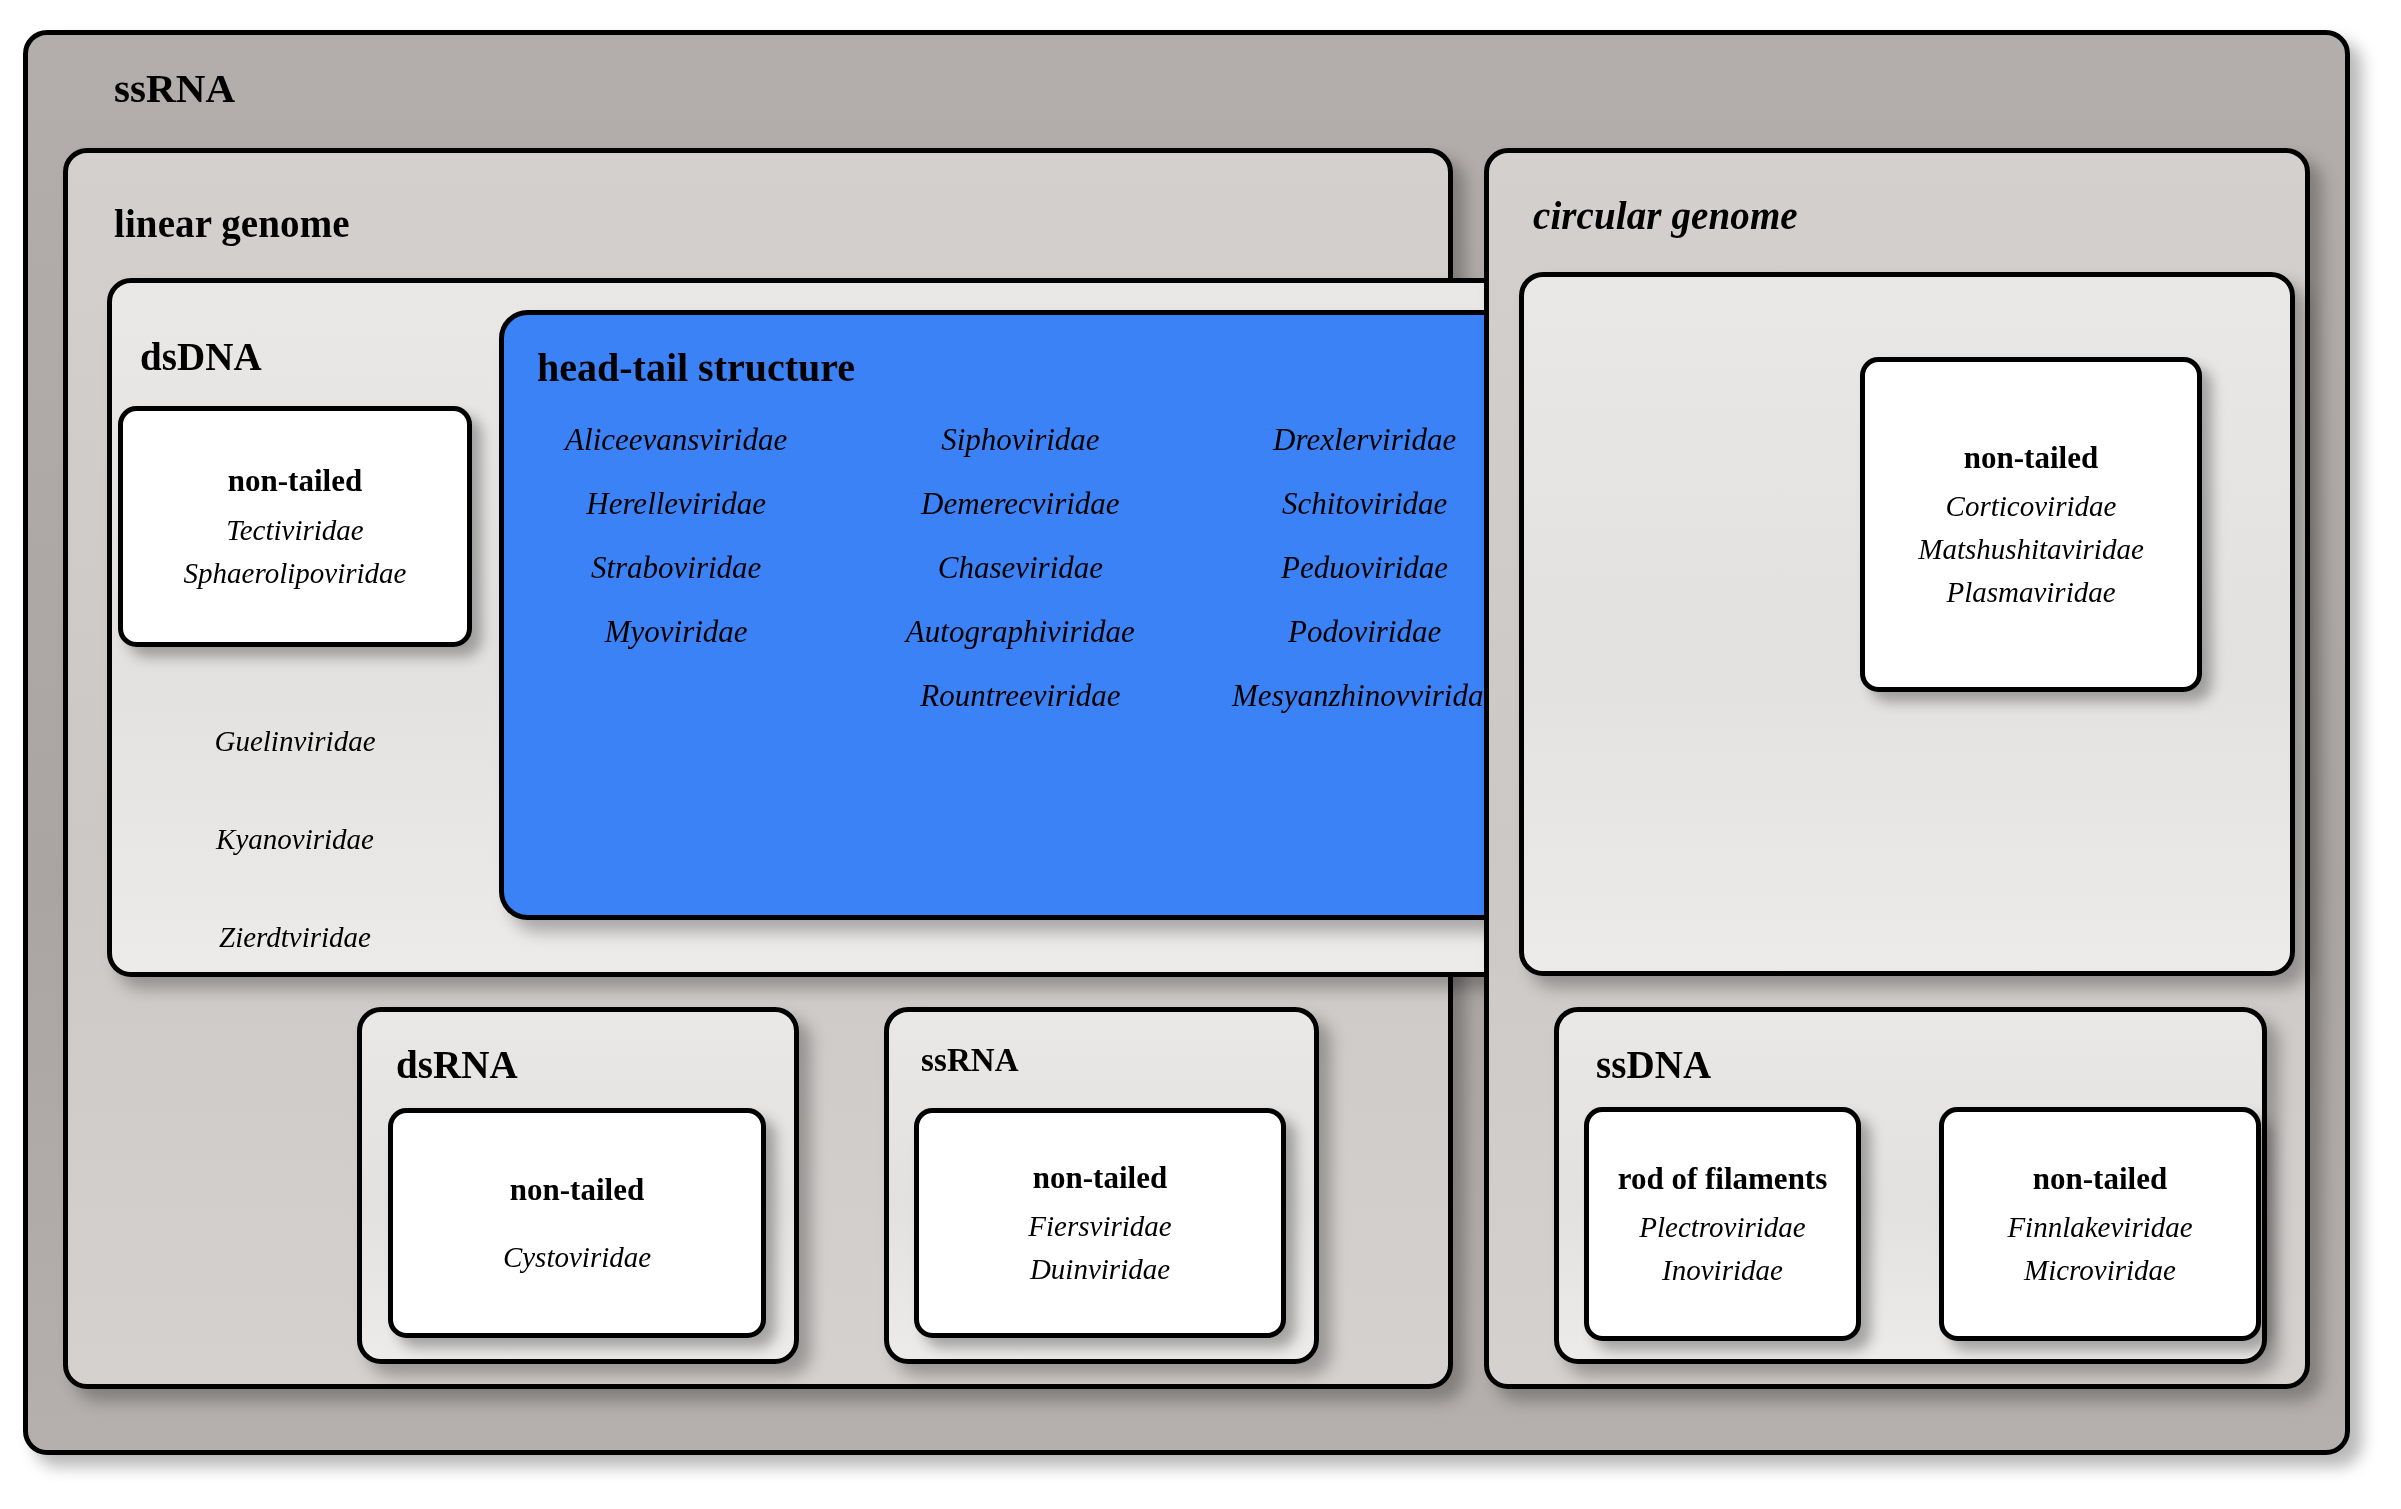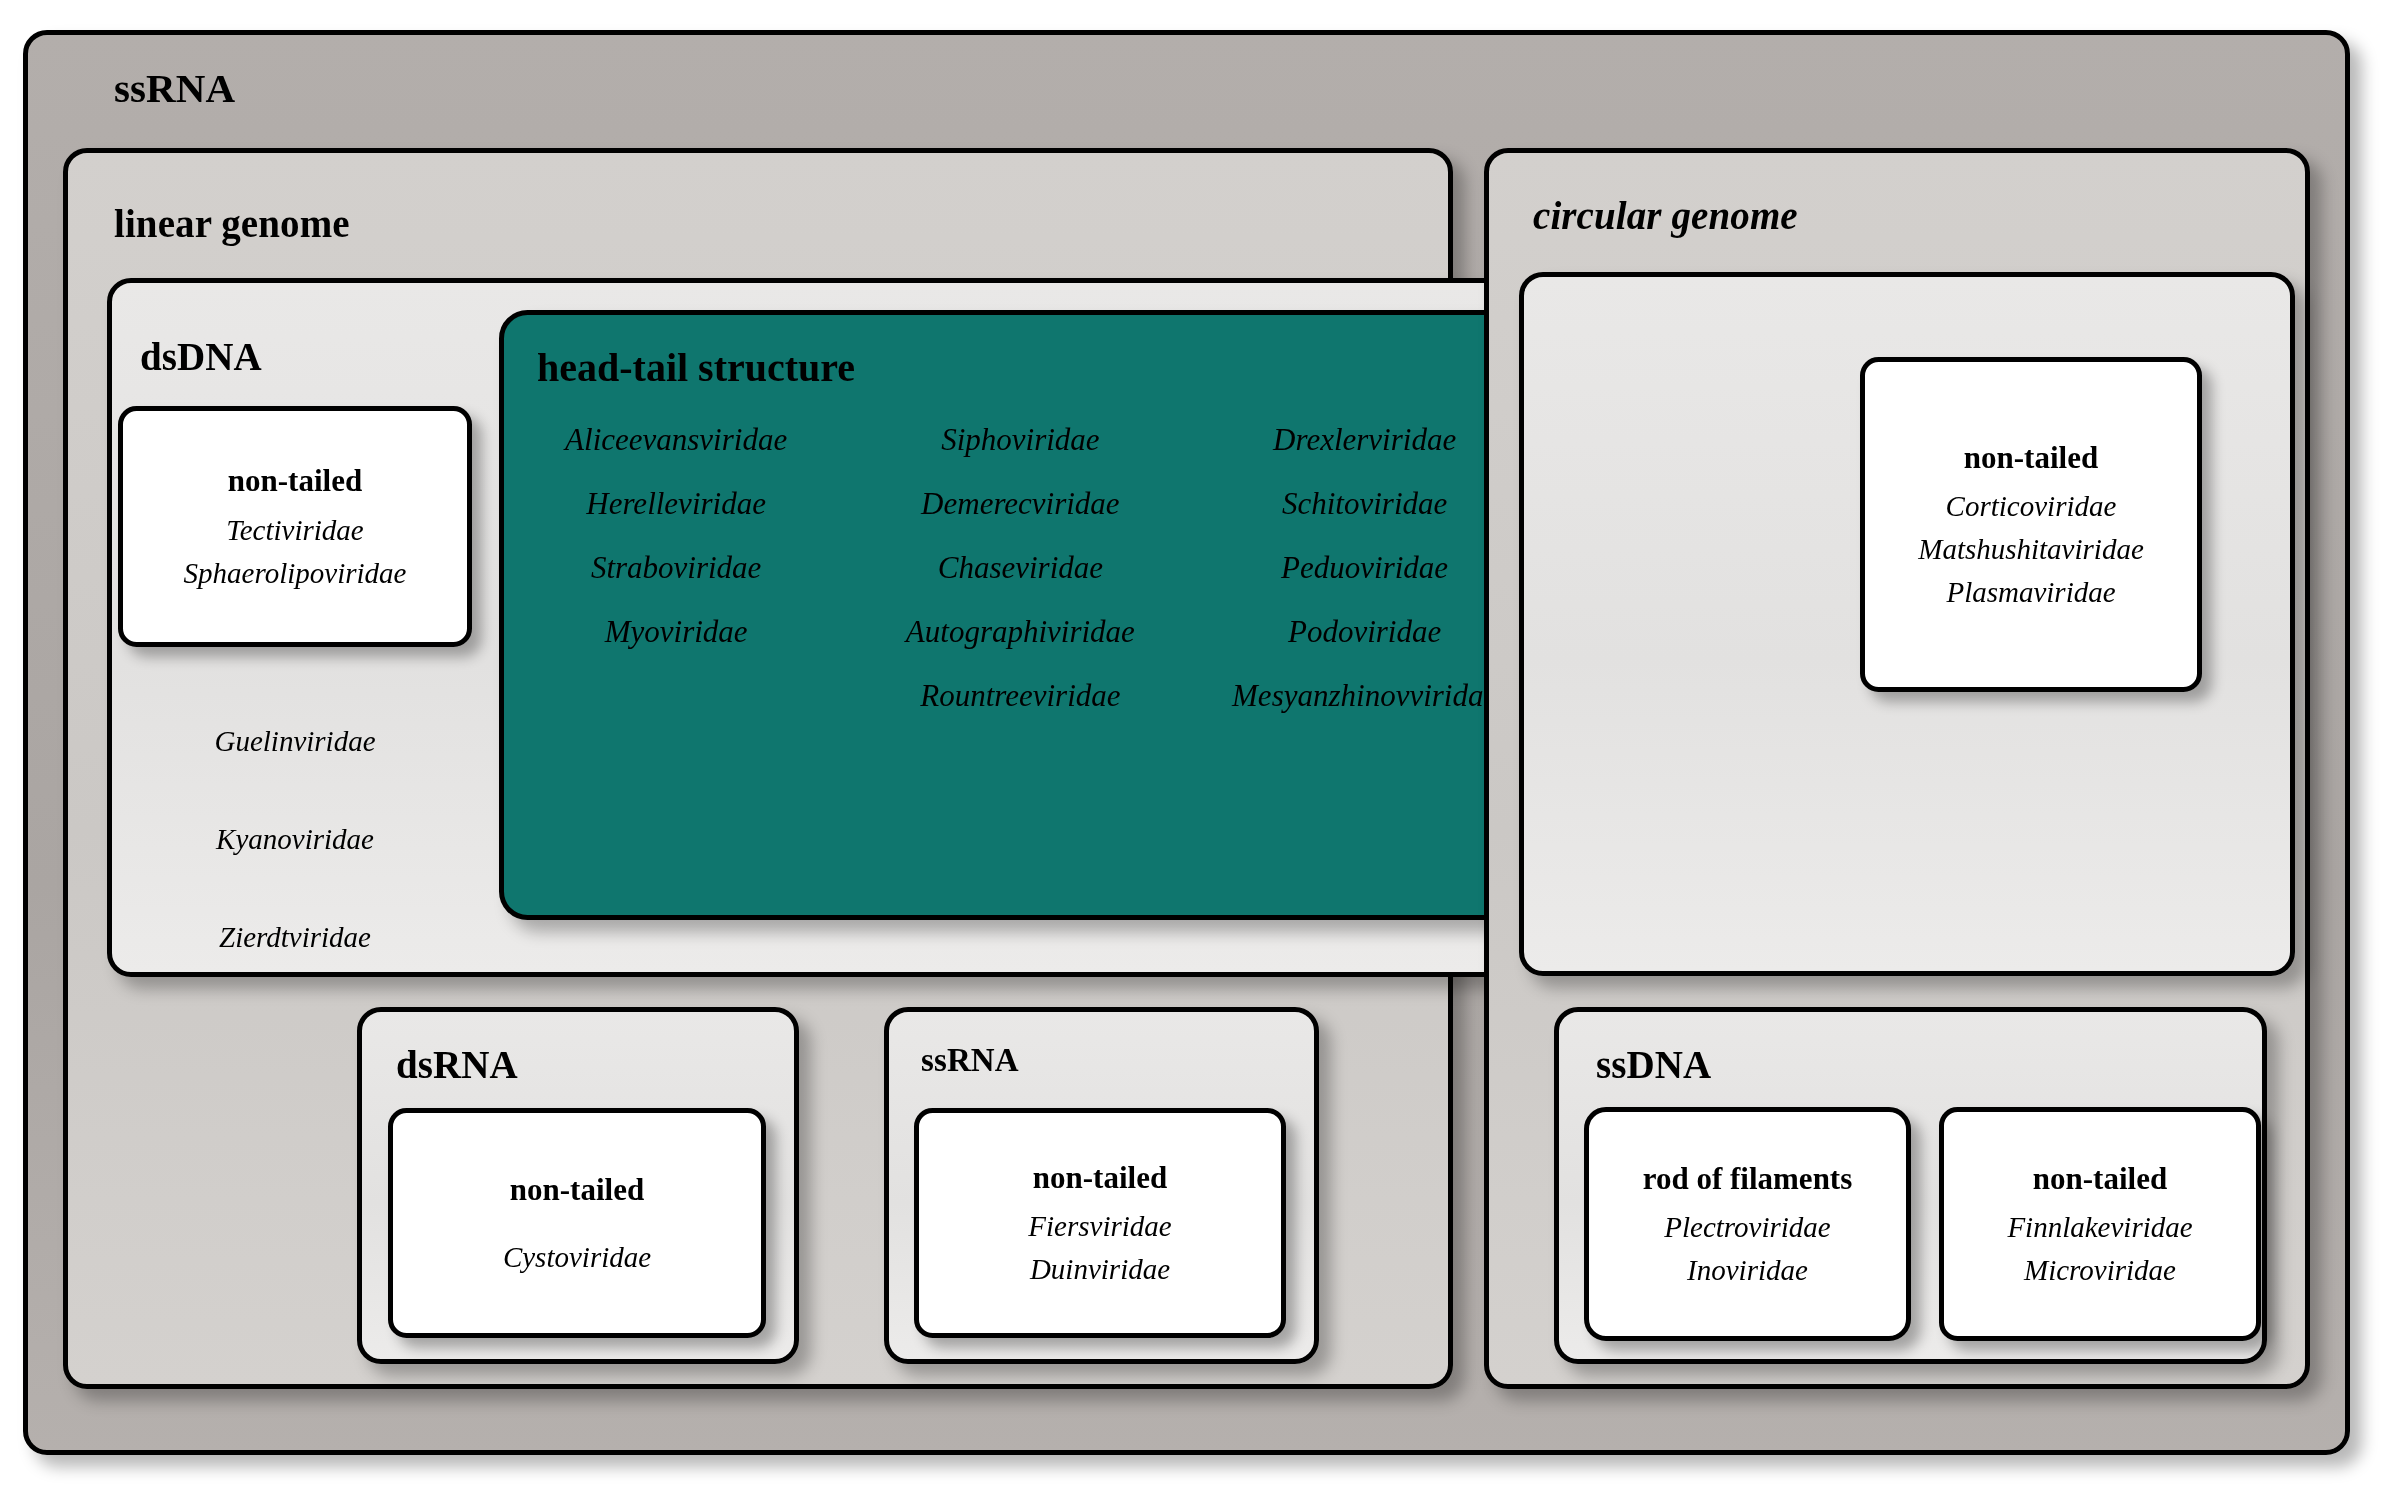--- a/index.html
+++ b/index.html
@@ -10,21 +10,21 @@
 
   
   .box{position:absolute;box-sizing:border-box;border:5px solid #000;
        border-radius:24px;}
   .box.shadow{box-shadow:11.4px 11.4px 15.7px rgba(0,0,0,0.28);}
 
   
   .lvl-phages   {background:linear-gradient(180deg,#b3aeab 0%,#aaa5a2 60%,#b5b0ad 100%);}
   .lvl-genome   {background:linear-gradient(180deg,#d3d0cd 0%,#cbc8c5 55%,#d4d1ce 100%);}
   .lvl-panel    {background:linear-gradient(180deg,#e9e8e7 0%,#e2e1e0 55%,#ecebea 100%);}
-  .lvl-white    {background:#0f766e;text-decoration:underline;}
+  .lvl-white    {background:#3b82f6;text-decoration:underline;}
 
   
   .sec-title{position:absolute;font-weight:bold;color:#000;white-space:nowrap;
              letter-spacing:0.1px;}
 
   
   .leaf-head{font-weight:bold;text-align:center;white-space:nowrap;}
   .fam{font-style:italic;text-align:center;white-space:nowrap;}
 
   
@@ -123,21 +123,21 @@
   <div class="card" style="left:1860px;top:357px;width:342px;height:335px;">
     <div class="leaf-head">non-tailed</div>
     <div class="fam">Corticoviridae</div>
     <div class="fam">Matshushitaviridae</div>
     <div class="fam">Plasmaviridae</div>
   </div>
 
   <div class="box shadow lvl-panel" style="left:1554px;top:1007px;width:713px;height:357px;"></div>
   <div class="sec-title" style="left:1596px;top:1042px;font-size:39px;">ssDNA</div>
 
-  <div class="card" style="left:1584px;top:1107px;width:327px;height:234px;border-radius:22px;">
+  <div class="card" style="left:1584px;top:1107px;width:277px;height:234px;">
     <div class="leaf-head">rod of filaments</div>
     <div class="fam">Plectroviridae</div>
     <div class="fam">Inoviridae</div>
   </div>
 
   <div class="card" style="left:1939px;top:1107px;width:322px;height:234px;">
     <div class="leaf-head">non-tailed</div>
     <div class="fam">Finnlakeviridae</div>
     <div class="fam">Microviridae</div>
   </div>

